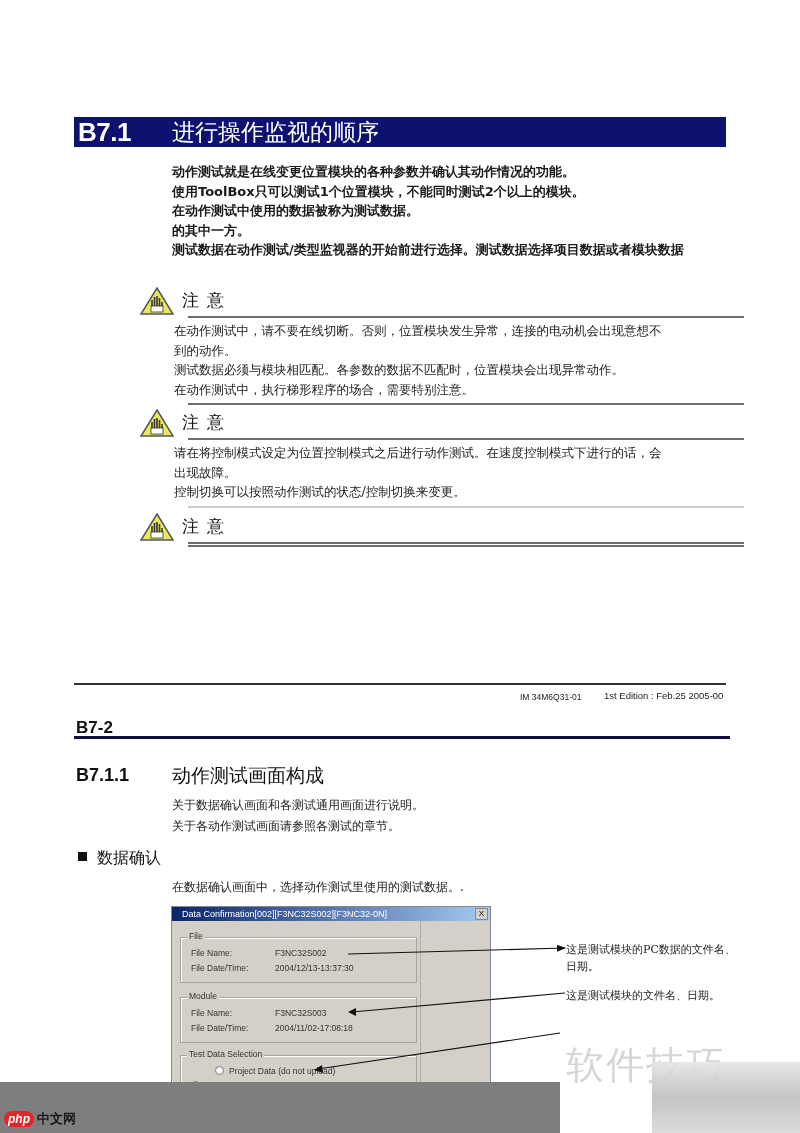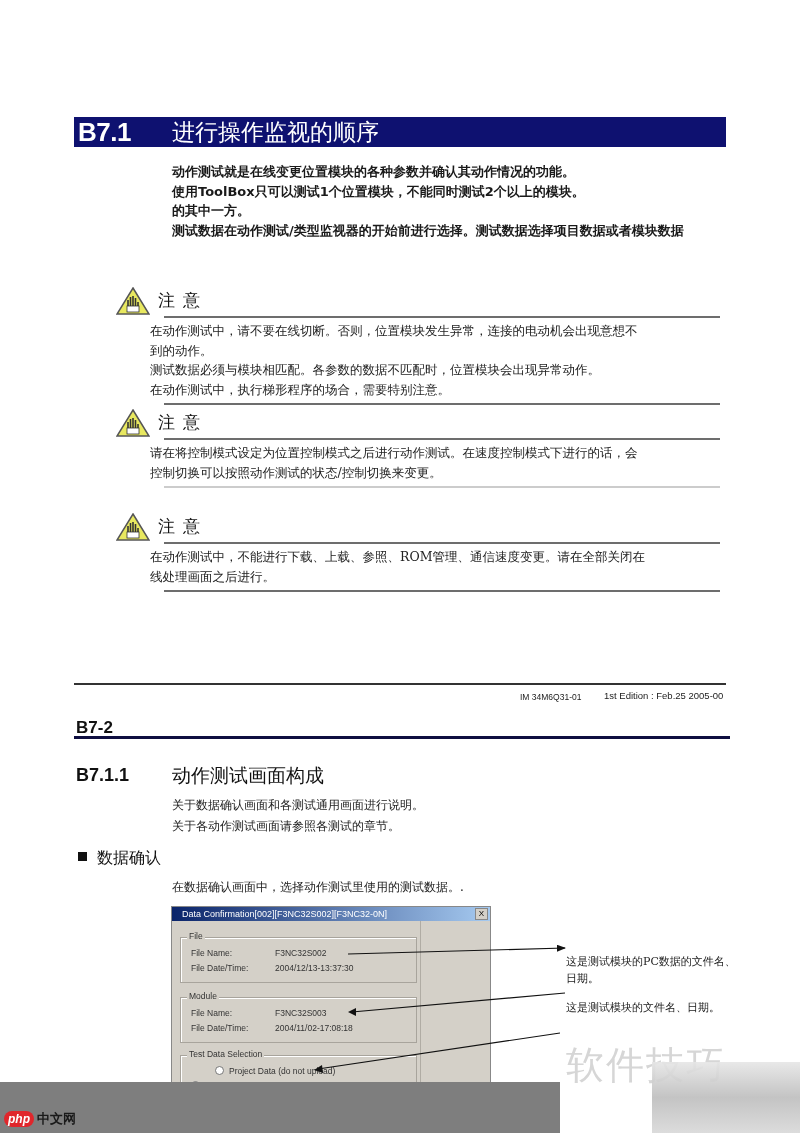--- a/index.html
+++ b/index.html
@@ -10,21 +10,21 @@
   
   .sec-bar { left:74px; top:117px; width:652px; height:30px; background:#0e1170; }
   .sec-num { left:78px; top:117px; height:42px; line-height:30px; font-family:"Liberation Sans", sans-serif;
              font-weight:bold; font-size:26px; color:#ffffff; letter-spacing:-0.5px; }
   .sec-title { left:172px; top:117px; height:18px; line-height:30px; font-size:23px; color:#ffffff; }
 
   .intro { left:172px; top:162px; width:560px; font-size:13px; line-height:19.5px; font-weight:bold; }
   .intro p { margin:0; }
 
   
-  .caution { left:116px; width:604px; }
+  .caution { left:140px; width:604px; }
   .caution-head { position:relative; height:28px; }
   .warn-icon { position:absolute; left:0; top:0; width:34px; height:28px; }
   .caution-label { position:absolute; left:42px; top:2px; font-size:17px; letter-spacing:8px; color:#111; }
   .caution-rule { position:absolute; left:48px; right:0; top:29px; height:2px; background:#6d6d6d; }
   .caution-body { margin-left:34px; margin-top:6px; font-family:"DejaVu Serif", serif; font-size:12.5px;
                   line-height:19.5px; color:#222; }
   .caution-body p { margin:0; }
   .caution-bottom { margin-left:48px; margin-top:4px; height:2px; background:#6d6d6d; }
 
   
@@ -54,21 +54,21 @@
                font-size:8px; line-height:10px; text-align:center; border:1px solid #888; }
   .grp { position:absolute; left:8px; width:235px; border:1px solid #a8a49c; box-shadow:1px 1px 0 #fff inset; }
   .grp-label { position:absolute; left:6px; top:-7px; background:#d4d0c8; padding:0 2px; font-size:8.5px; }
   .row { position:absolute; left:10px; font-size:8.5px; white-space:nowrap; }
   .row .k { display:inline-block; width:84px; }
   .radio { display:inline-block; width:7px; height:7px; border:1px solid #777; border-radius:50%; background:#fff;
            margin-right:5px; vertical-align:-1px; }
   .radio.on::after { content:""; display:block; width:3px; height:3px; margin:2px; border-radius:50%; background:#000; }
   .dlg-sep { position:absolute; left:248px; top:14px; width:1px; height:190px; background:#b0aca4; }
 
-  .annot { font-family:"DejaVu Serif", serif; font-size:11px; color:#222; line-height:17px;margin-top:12px; }
+  .annot { font-family:"DejaVu Serif", serif; font-size:11px; color:#222; line-height:17px; }
 
   
   .gray-band { left:0; top:1082px; width:560px; height:51px; background:#7e7e7e; }
   .php-logo { left:4px; top:1110px; font-family:"Liberation Sans", sans-serif; font-size:12px; }
   .php-badge { display:inline-block; background:#e0262b; color:#fff; border-radius:9px; padding:0 4px; font-style:italic;
                font-weight:bold; height:16px; line-height:16px; }
   .php-text { color:#1a1a1a; margin-left:3px; font-weight:bold; font-size:13px; }
   .wm { left:566px; top:1040px; font-size:38px; color:#d6d6d6; letter-spacing:2px; }
   .blur { left:652px; top:1062px; width:148px; height:71px;
           background:linear-gradient(180deg,#e6e6e6,#bdbdbd 50%,#d8d8d8); opacity:0.9; }
@@ -76,20 +76,21 @@
 </head>
 <body>
 
 <div class="abs sec-bar"></div>
 <div class="abs sec-num">B7.1</div>
 <div class="abs sec-title">进行操作监视的顺序</div>
 
 <div class="abs intro">
   <p>动作测试就是在线变更位置模块的各种参数并确认其动作情况的功能。</p>
   <p>使用ToolBox只可以测试1个位置模块，不能同时测试2个以上的模块。</p>
+  <p>在动作测试中使用的数据被称为测试数据。</p>
   <p>的其中一方。</p>
   <p>测试数据在动作测试/类型监视器的开始前进行选择。测试数据选择项目数据或者模块数据</p>
 </div>
 
 <div class="abs caution" style="top:287px;">
   <div class="caution-head">
     <svg class="warn-icon" viewBox="0 0 34 28">
       <polygon points="17,1 33,27 1,27" fill="#e8e860" stroke="#555" stroke-width="1.5"></polygon>
       <path d="M12,24 L12,13 M14.5,24 L14.5,10 M17,24 L17,9 M19.5,24 L19.5,11 M22,24 L22,15" stroke="#333" stroke-width="1.6" fill="none"></path>
       <rect x="11" y="19" width="12" height="6" fill="#fff" stroke="#333" stroke-width="0.8"></rect>
@@ -111,38 +112,35 @@
     <svg class="warn-icon" viewBox="0 0 34 28">
       <polygon points="17,1 33,27 1,27" fill="#e8e860" stroke="#555" stroke-width="1.5"></polygon>
       <path d="M12,24 L12,13 M14.5,24 L14.5,10 M17,24 L17,9 M19.5,24 L19.5,11 M22,24 L22,15" stroke="#333" stroke-width="1.6" fill="none"></path>
       <rect x="11" y="19" width="12" height="6" fill="#fff" stroke="#333" stroke-width="0.8"></rect>
     </svg>
     <span class="caution-label">注意</span>
     <div class="caution-rule"></div>
   </div>
   <div class="caution-body">
     <p>请在将控制模式设定为位置控制模式之后进行动作测试。在速度控制模式下进行的话，会</p>
+    <p>出现故障。</p>
     <p>控制切换可以按照动作测试的状态/控制切换来变更。</p>
   </div>
   <div class="caution-bottom" style="opacity:0.35;"></div>
 </div>
 
 <div class="abs caution" style="top:513px;">
   <div class="caution-head">
     <svg class="warn-icon" viewBox="0 0 34 28">
       <polygon points="17,1 33,27 1,27" fill="#e8e860" stroke="#555" stroke-width="1.5"></polygon>
       <path d="M12,24 L12,13 M14.5,24 L14.5,10 M17,24 L17,9 M19.5,24 L19.5,11 M22,24 L22,15" stroke="#333" stroke-width="1.6" fill="none"></path>
       <rect x="11" y="19" width="12" height="6" fill="#fff" stroke="#333" stroke-width="0.8"></rect>
     </svg>
     <span class="caution-label">注意</span>
     <div class="caution-rule"></div>
-  </div>
-  <div class="caution-body">
-    <p>在动作测试中，不能进行下载、上载、参照、ROM管理、通信速度变更。请在全部关闭在</p>
-    <p>线处理画面之后进行。</p>
   </div>
   <div class="caution-bottom"></div>
 </div>
 
 <div class="abs page-rule"></div>
 <div class="abs doc-id">IM 34M6Q31-01</div>
 <div class="abs edition">1st Edition : Feb.25 2005-00</div>
 
 <div class="abs page2">B7-2</div>
 <div class="abs page2-rule"></div>

